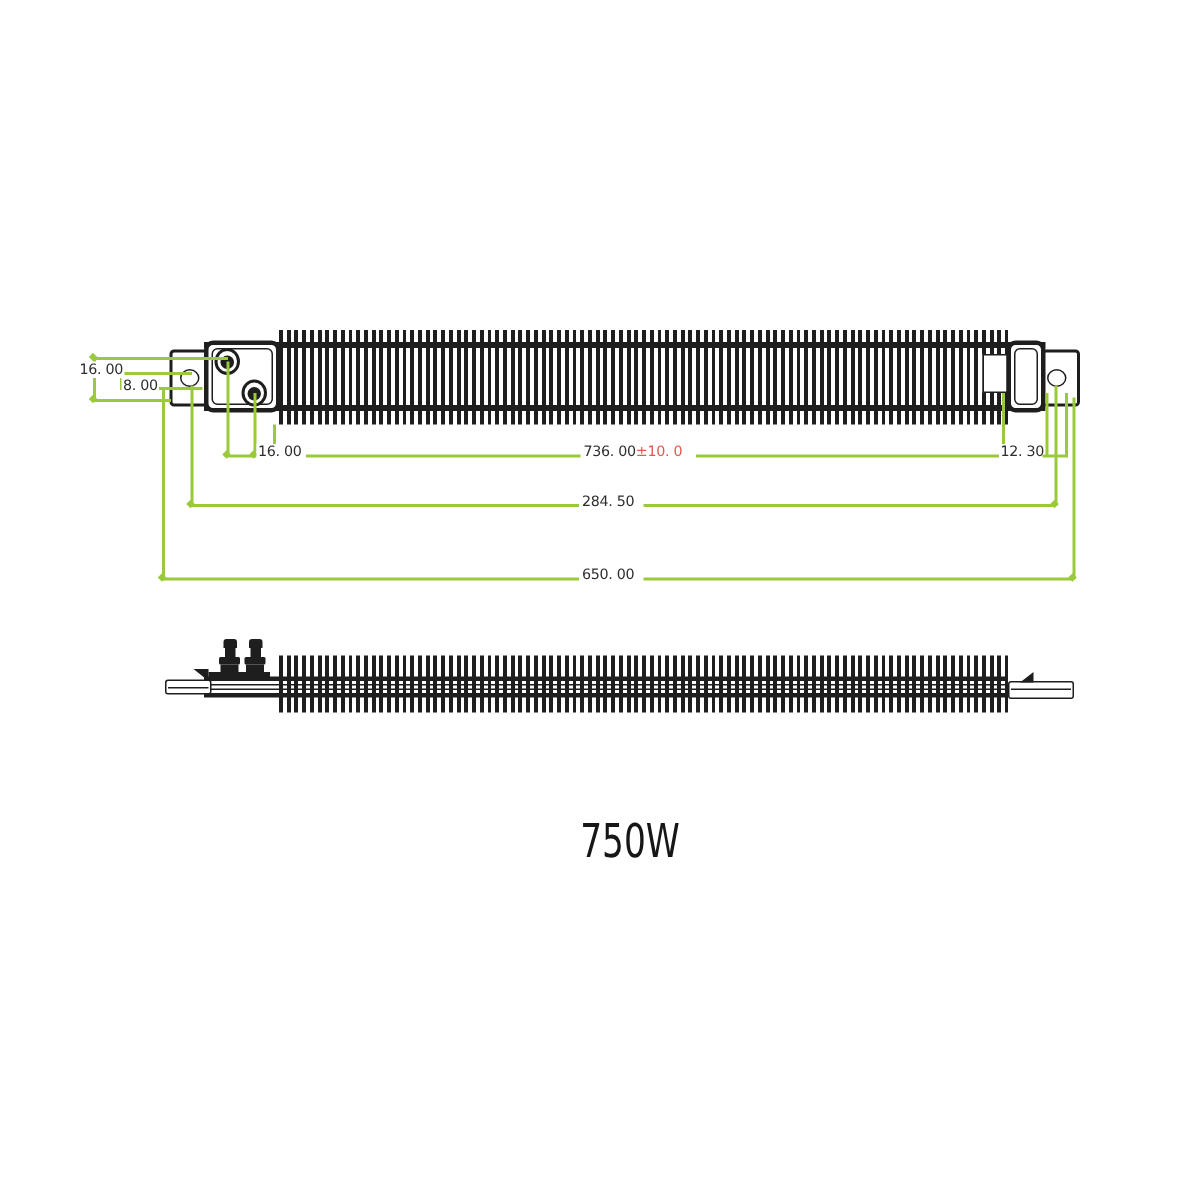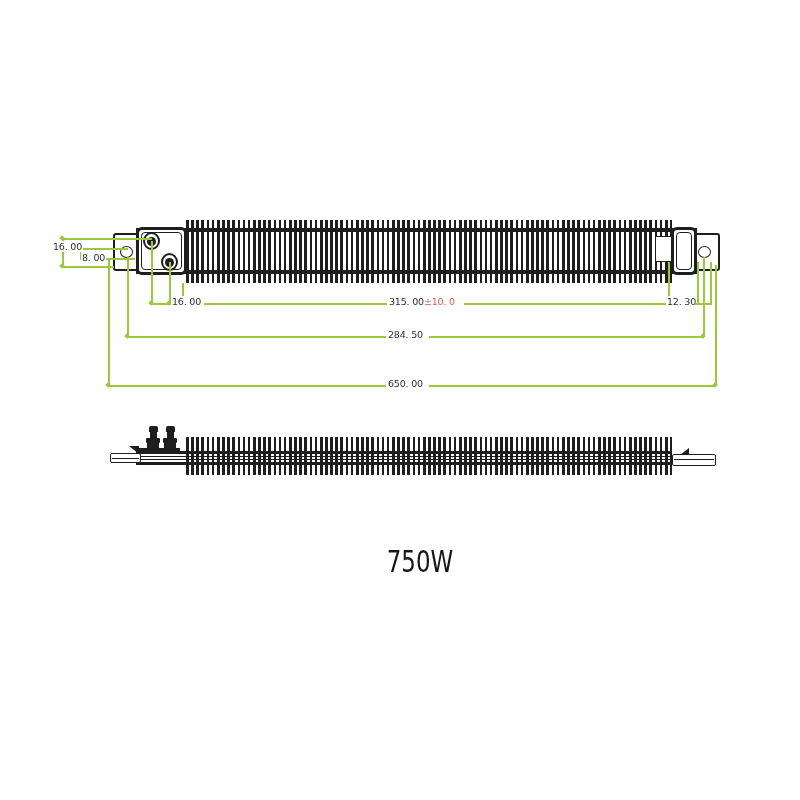--- a/index.html
+++ b/index.html
@@ -76,21 +76,21 @@
   <div class="abs vl" style="left:151px;top:241px;height:62px;"></div>
   <div class="abs vl" style="left:169px;top:262px;height:41px;"></div>
   <div class="abs vl" style="left:182px;top:283px;height:21px;"></div>
   <div class="abs vl" style="left:127px;top:257px;height:80px;"></div>
 
   <div class="abs hl" style="left:151px;top:303px;width:20px;"></div>
   <div class="abs mk" style="left:149px;top:301px;"></div>
   <div class="abs mk" style="left:167px;top:301px;"></div>
   <span class="abs dim-label" style="left:171px;top:296px;">16. 00</span>
   <div class="abs hl" style="left:204px;top:303px;width:183px;"></div>
-  <span class="abs dim-label" style="left:388px;top:296px;"><span>315. 00</span><span class="tol">±10. 0</span></span>
+  <span class="abs dim-label" style="left:388px;top:296px;"><span>736. 00</span><span class="tol">±10. 0</span></span>
   <div class="abs hl" style="left:464px;top:303px;width:204px;"></div>
   <div class="abs vl" style="left:668px;top:262px;height:42px;"></div>
 
   <span class="abs dim-label" style="left:666px;top:296px;">12. 30</span>
   <div class="abs vl" style="left:697px;top:262px;height:42px;"></div>
   <div class="abs vl" style="left:710px;top:262px;height:42px;"></div>
   <div class="abs hl" style="left:695px;top:303px;width:17px;"></div>
 
   <div class="abs vl" style="left:703px;top:257px;height:80px;"></div>
   <div class="abs hl" style="left:127px;top:336px;width:259px;"></div>

